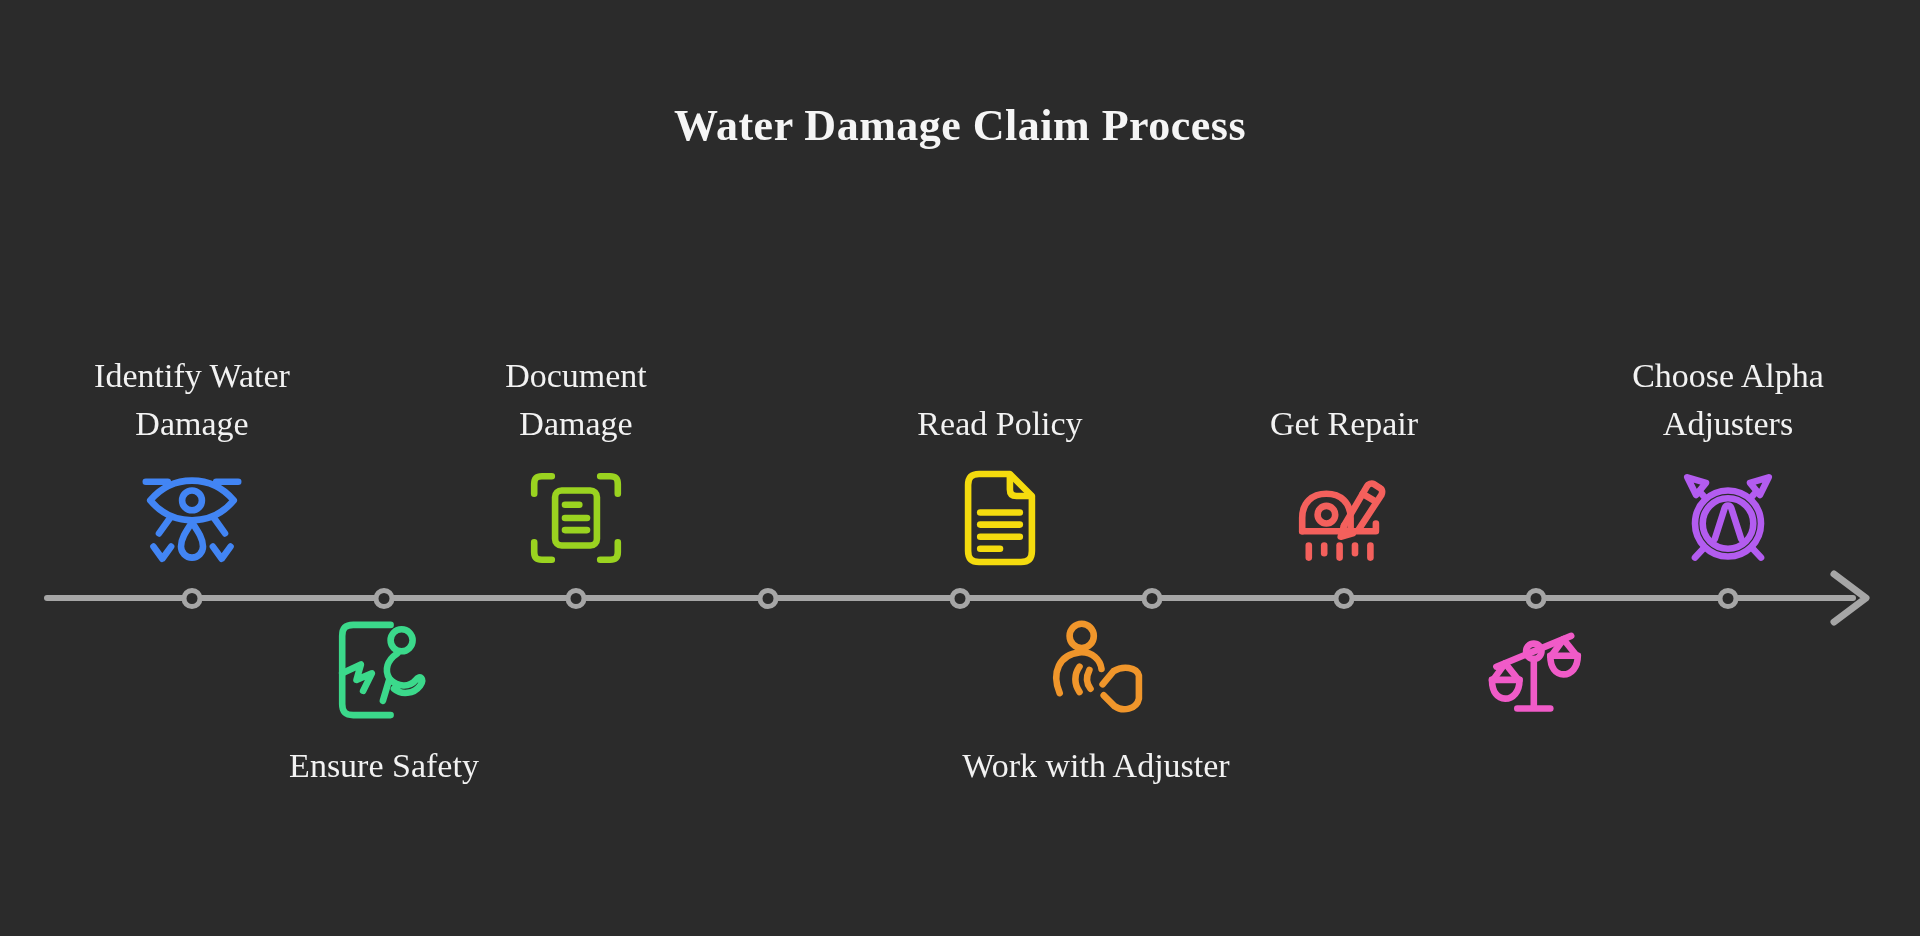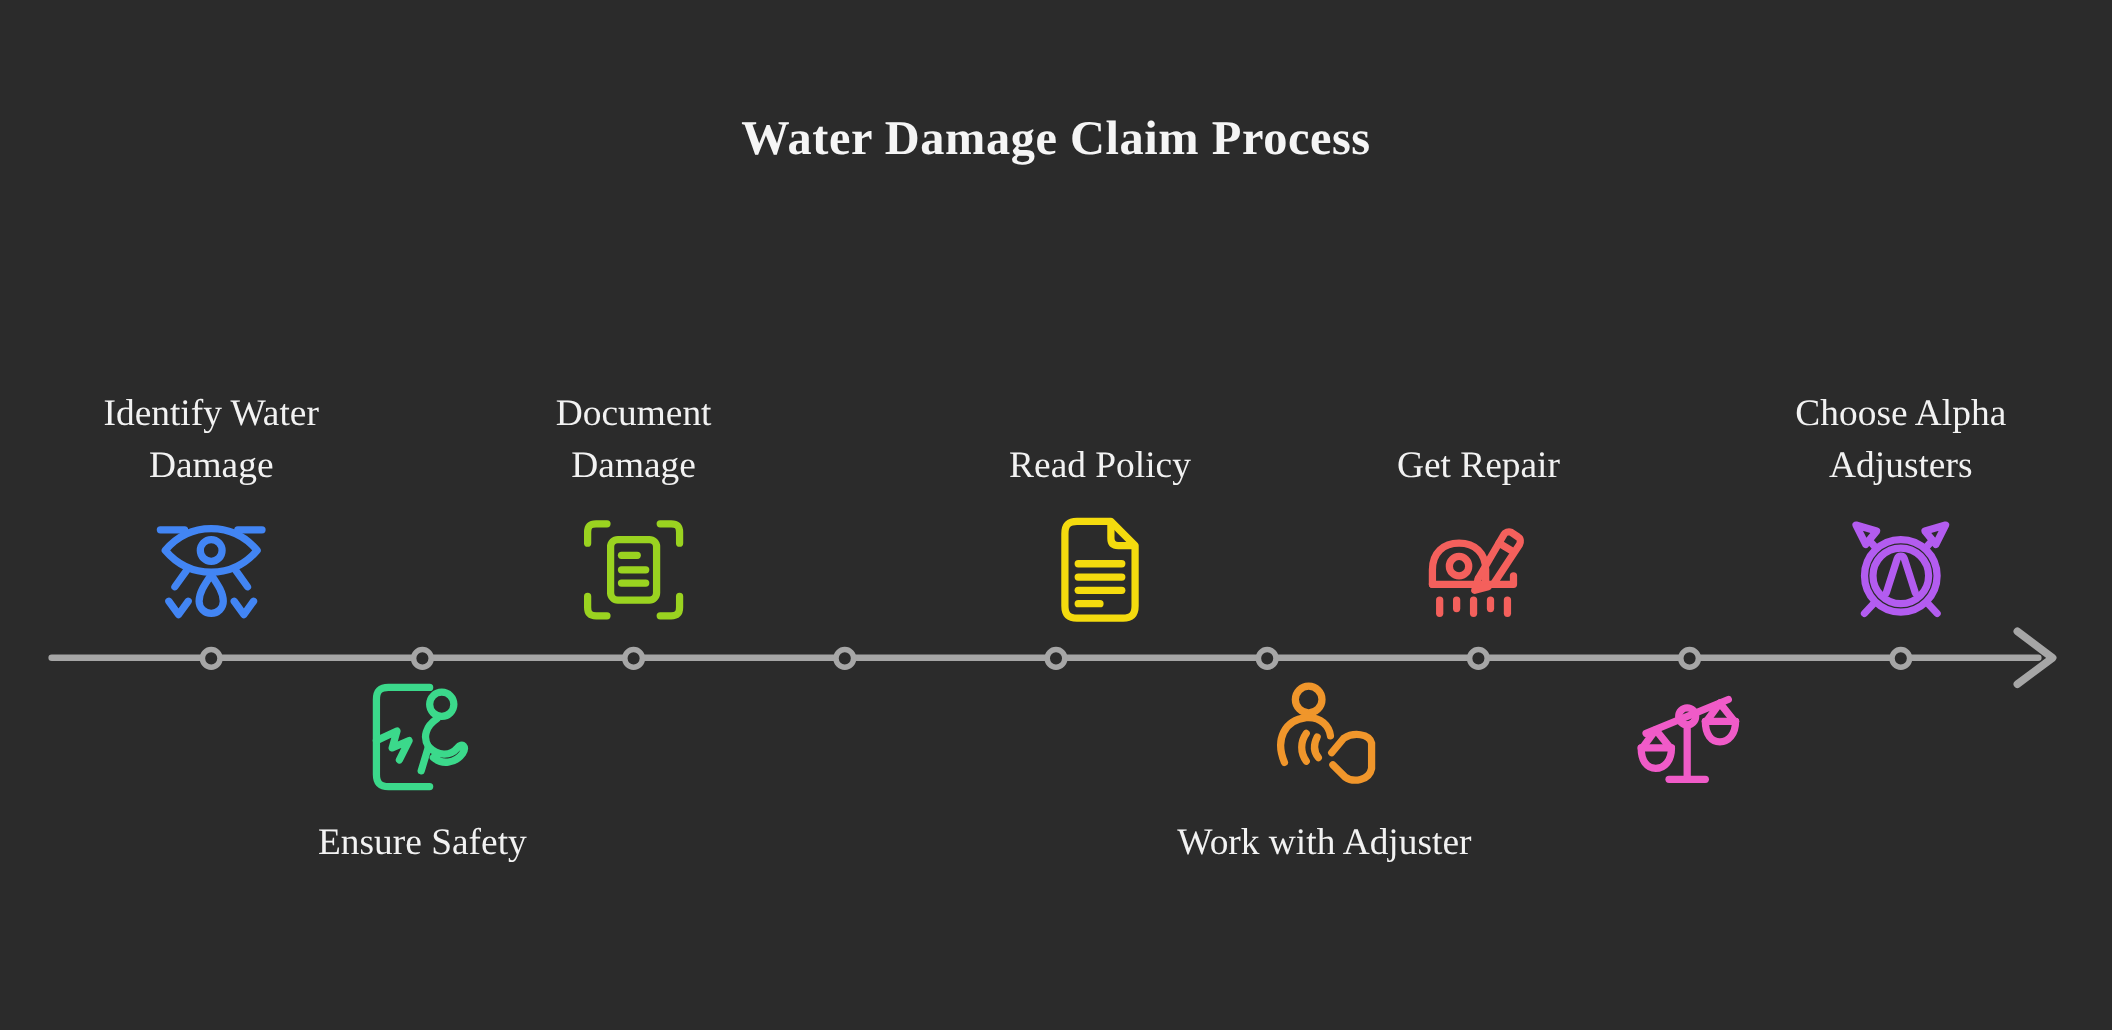--- a/index.html
+++ b/index.html
@@ -134,21 +134,21 @@
         <path d="M59 10 H31 C24 10 21 13 21 20 V80 C21 87 24 90 31 90 H69 C76 90 79 87 79 80 V30 L59 10 Z"></path>
         <path d="M59 11 V24 C59 28 61 30 65 30 H78"></path>
         <path d="M32 45 H68"></path>
           <path d="M32 56 H68"></path>
           <path d="M32 67 H68"></path>
           <path d="M32 78 H50"></path>
       </svg>
     </div>
   </div>
 
-  <div class="step below" style="left:1044px">
+  <div class="step below" style="left:936px">
     <div class="icon" style="color: rgb(240, 150, 43);">
       <svg viewBox="0 0 100 100">
         <circle cx="37" cy="19" r="11"></circle>
         <path d="M17 71 C9 52 17 36 35 34 C47 33 54 41 55 49"></path>
         <path d="M35 47 C30 54 30 63 35 70"></path>
         <path d="M44 50 C41 56 41 62 45 67"></path>
         <path d="M56 63 L66 51 C74 46 87 47 89 55 V76 C87 86 74 88 67 83 L57 73"></path>
       </svg>
     </div>
     <div class="label">

